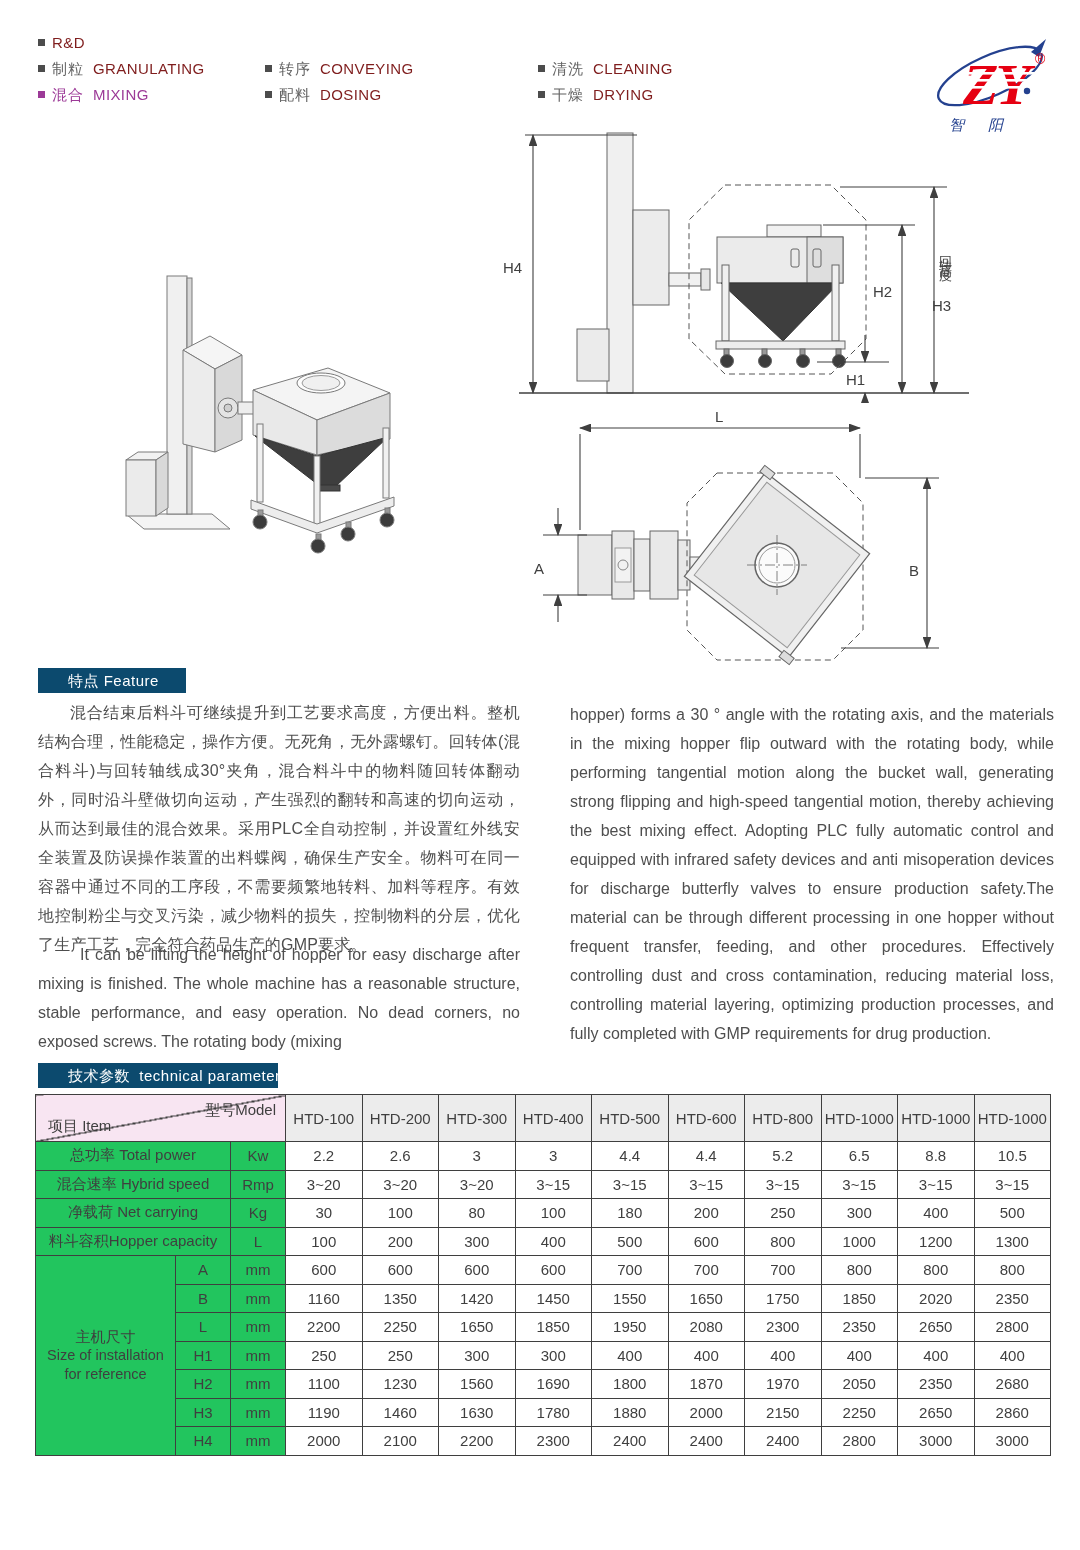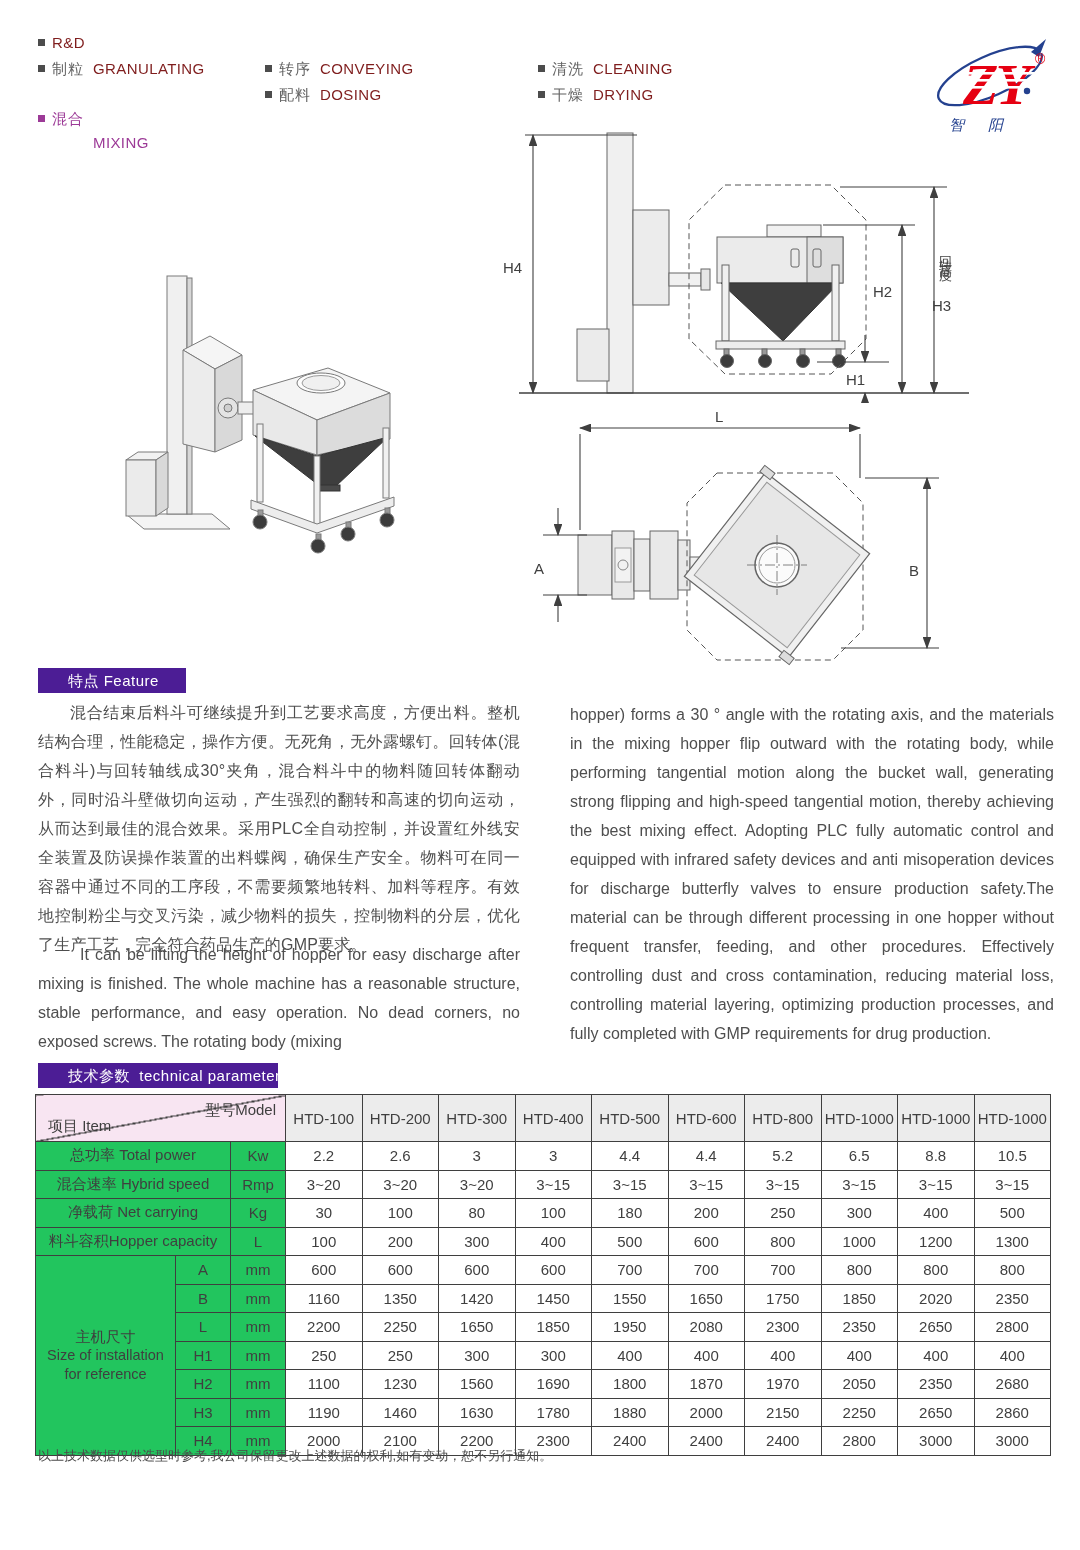--- a/index.html
+++ b/index.html
@@ -5,24 +5,24 @@
   html,body{margin:0;padding:0;}
   body{width:1080px;height:1550px;position:relative;background:#fff;overflow:hidden;
        font-family:"Liberation Sans",sans-serif;color:#4f4f4f;}
   svg{font-family:inherit;}
   
   .menu-col{position:absolute;}
   .mi{display:flex;align-items:flex-start;height:26px;line-height:20px;font-size:15px;color:#636363;cursor:pointer;}
   .mi .bullet{width:7px;height:7px;background:#4c4c4c;margin:6px 7px 0 0;flex:none;}
   .mi .zh{margin-right:9px;letter-spacing:1px;}
   .mi .en{letter-spacing:.4px;color:#7f1d1d;}
-  .mi.active,.mi.active .en{color:#9c3a97;margin-top:24px;}
+  .mi.active,.mi.active .en{color:#9c3a97;}
   .mi.active .bullet{background:#9c3a97;}
   
-  .section-bar{position:absolute;height:25px;line-height:25px;background:#4c1d95;color:#fff;
+  .section-bar{position:absolute;height:25px;line-height:25px;background:#0c4a6e;color:#fff;
                font-size:15px;padding-left:30px;box-sizing:border-box;white-space:pre;letter-spacing:.5px;}
   
   .para{position:absolute;margin:0;text-align:justify;font-size:16px;line-height:29px;color:#4e4e4e;}
   .zh-para{left:38px;top:698px;width:482px;text-indent:2em;letter-spacing:.2px;}
   .en-left{left:38px;top:940px;width:482px;text-indent:42px;}
   .en-right{left:570px;top:700px;width:484px;}
   
   .drawing{position:absolute;}
   .v-label{position:absolute;left:936px;top:245px;writing-mode:vertical-rl;text-orientation:upright;
            font-size:13px;letter-spacing:4px;color:#3f3f3f;}
@@ -434,14 +434,13 @@
         <td class="val">2400</td>
         <td class="val">2400</td>
         <td class="val">2800</td>
         <td class="val">3000</td>
         <td class="val">3000</td>
       </tr>
     </tbody>
 </table>
 
 <div class="footer">
-  <div>以上技术数据仅供选型时参考,我公司保留更改上述数据的权利,如有变动，恕不另行通知。</div>
 </div>
 
 </body></html>

